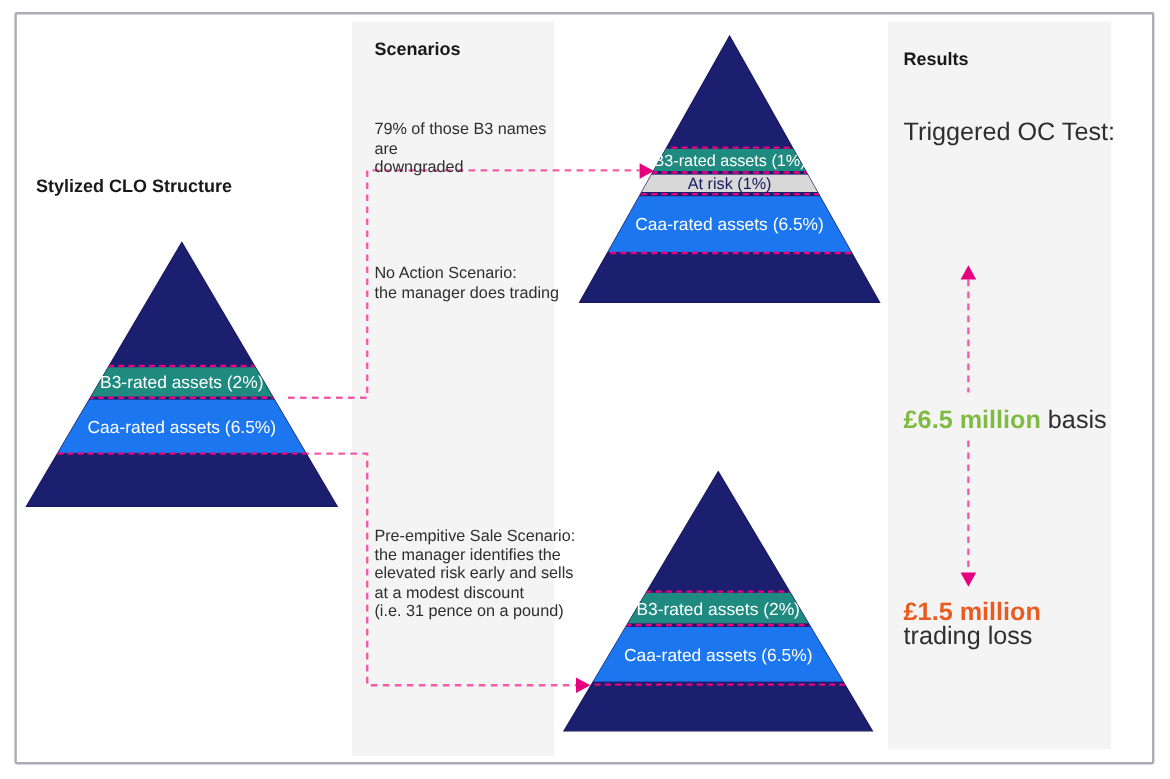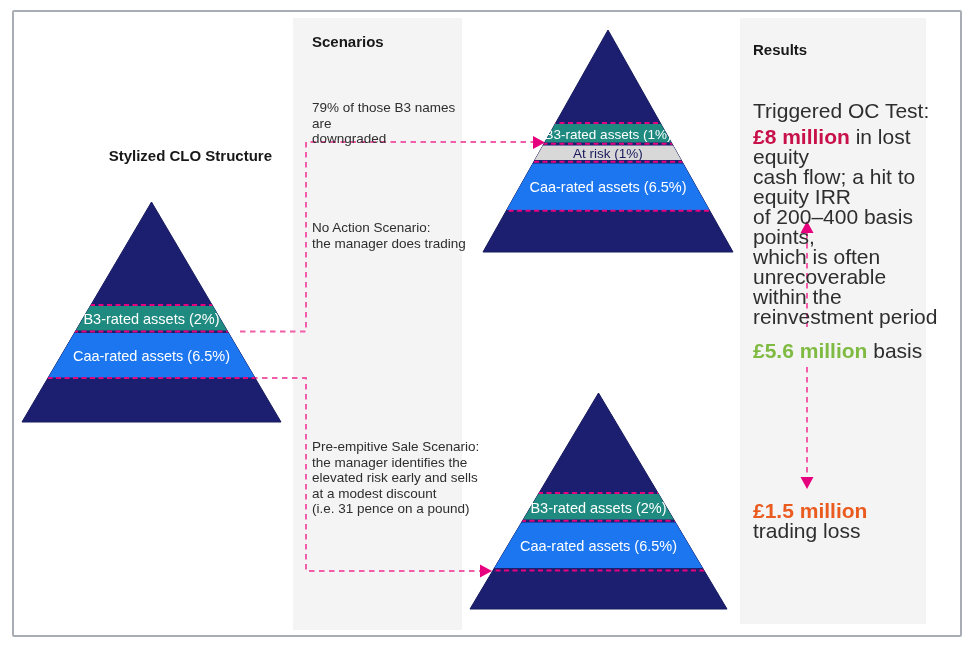--- a/index.html
+++ b/index.html
@@ -5,21 +5,21 @@
   html,body{margin:0;padding:0;background:#fff;}
   .canvas{position:relative;width:975px;height:649px;background:#ffffff;
           font-family:"Liberation Sans",sans-serif;overflow:hidden;}
   .frame{position:absolute;left:12px;top:10px;width:950px;height:627px;
          border:2px solid #a9aeb5;border-radius:2px;box-sizing:border-box;}
   .panel{position:absolute;background:#f4f4f4;}
   .scenarios-panel{left:293px;top:18px;width:169px;height:612px;}
   .results-panel{left:740px;top:18px;width:186px;height:606px;}
   svg.overlay{position:absolute;left:0;top:0;}
   .col-header{position:absolute;font-size:15px;font-weight:bold;color:#181818;}
-  .fig-title{position:absolute;left:30px;top:147px;width:242px;text-align:right;
+  .fig-title{position:absolute;left:30px;top:147px;width:242px;text-align:left;
              font-size:15px;font-weight:bold;color:#181818;}
   .scen-text{position:absolute;font-size:13.5px;line-height:15.5px;color:#2e2e2e;white-space:pre-line;}
   .res-text{position:absolute;font-size:21px;line-height:20px;color:#2e2e2e;white-space:pre-line;}
   .scen-h{left:312px;top:33px;}
   .res-h{left:753px;top:41px;}
   .s1{left:312px;top:100px;width:160px;}
   .s2{left:312px;top:220px;width:160px;}
   .s3{left:312px;top:439px;width:170px;}
   .triggered{left:753px;top:101px;width:180px;}
   .r1{left:753px;top:127px;width:186px;}
@@ -127,23 +127,18 @@
 the manager does trading</div>
   <div class="scen-text s3">Pre-empitive Sale Scenario:
 the manager identifies the
 elevated risk early and sells
 at a modest discount
 (i.e. 31 pence on a pound)</div>
 
   <div class="col-header res-h">Results</div>
   <div class="res-text triggered">Triggered OC Test:</div>
 
-  <div class="res-text r1"><span class="amt amt-crimson">£8 million</span><span> in lost equity
-cash flow; a hit to equity IRR
-of 200–400 basis points,
-which is often unrecoverable
-within the reinvestment period</span></div>
 
-  <div class="res-text r2"><span class="amt amt-green">£5.6 million</span><span> basis</span></div>
+  <div class="res-text r2"><span class="amt amt-green">£6.5 million</span><span> basis</span></div>
 
   <div class="res-text r3"><span class="amt amt-orange">£1.5 million</span><span> trading loss</span></div>
 
 </div>
 
 </body></html>

